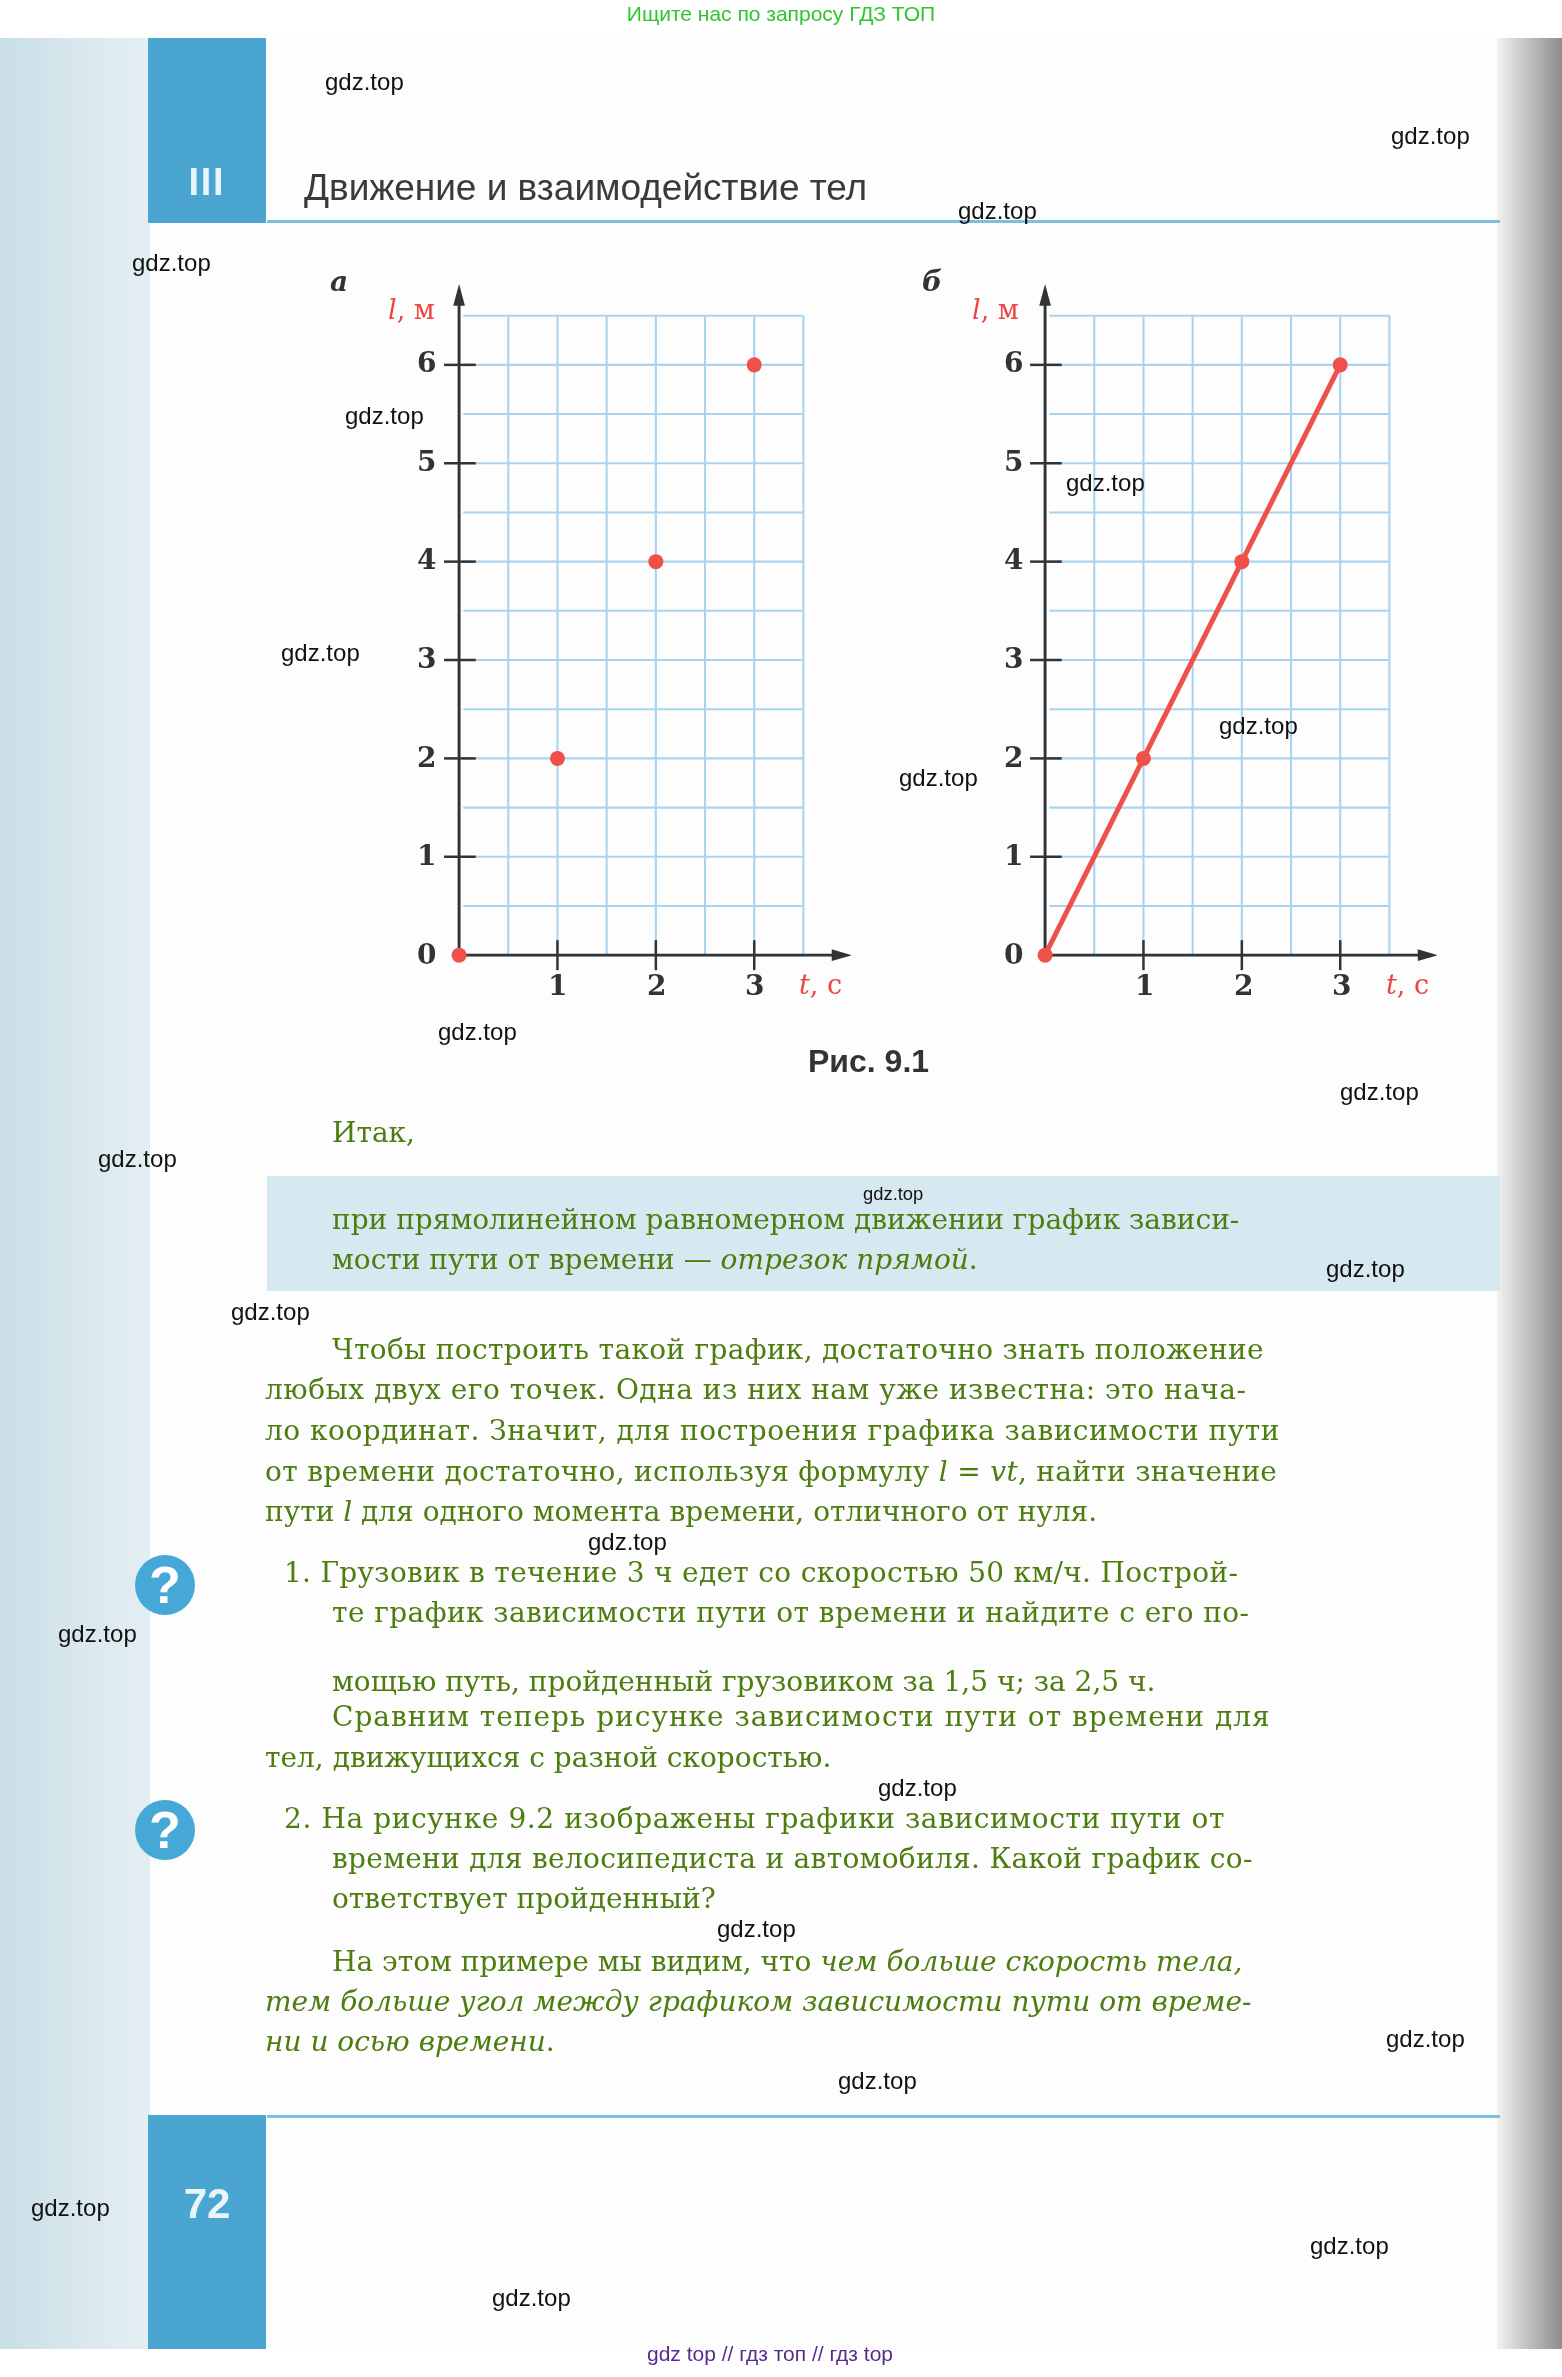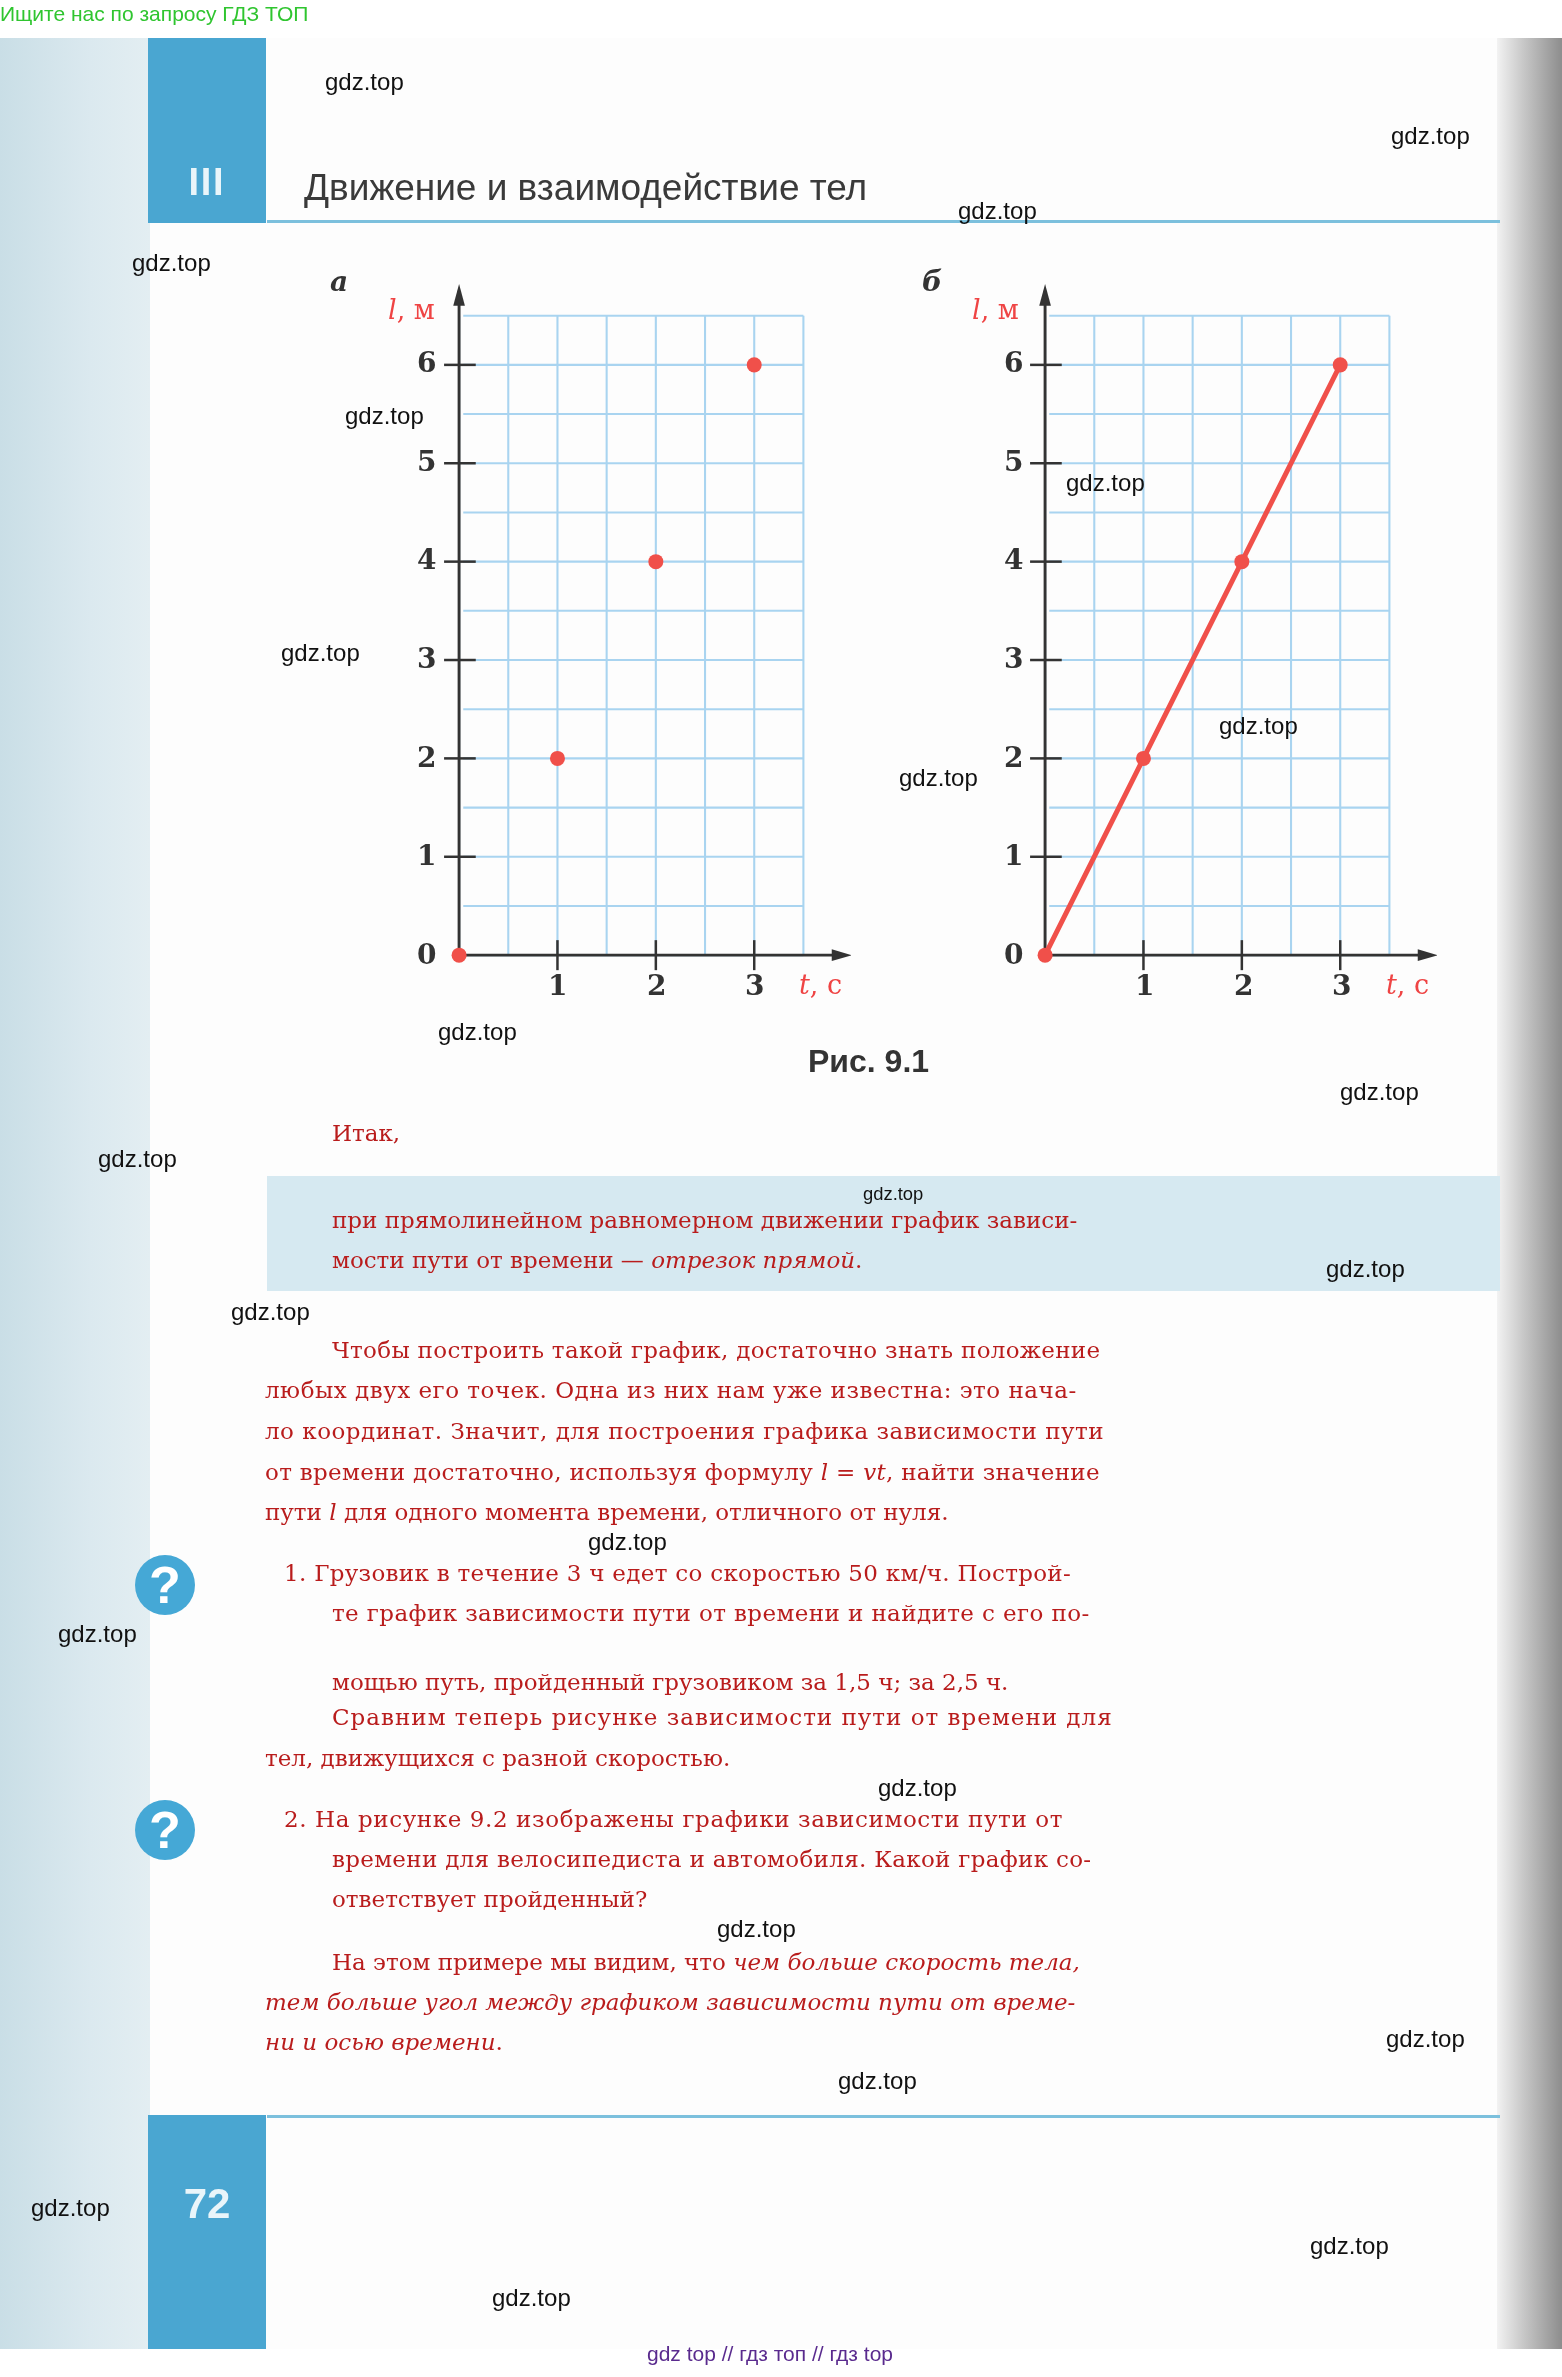--- a/index.html
+++ b/index.html
@@ -1,19 +1,19 @@
 <!DOCTYPE html>
 <html style="font-size:13.3px"><head>
 <meta charset="utf-8">
 <style>
   * { box-sizing: border-box; margin: 0; padding: 0; }
   html, body { width: 1562px; height: 2377px; background: #ffffff; overflow: hidden; }
   body { position: relative; font-family: "DejaVu Serif", serif; color: #2a2a2a; }
 
-  .top-banner { position: absolute; top: 1.7px; left: 0; width: 1562px; text-align: left;
+  .top-banner { position: absolute; top: 1.7px; left: 0; width: 1562px; text-align: center;
     font-family: "Liberation Sans", sans-serif; font-size: 21px; color: #2fc52f; }
   .bottom-banner { position: absolute; top: 2342px; left: 0; width: 1540px; text-align: center;
     font-family: "Liberation Sans", sans-serif; font-size: 21px; color: #5a2b8e; }
 
   .page { position: absolute; left: 0; top: 38px; width: 1562px; height: 2311px; background: #fdfdfd; }
   .left-margin { position: absolute; left: 0; top: 38px; width: 150px; height: 2311px;
     background: linear-gradient(90deg, #c9dee6 0%, #dbe9ef 60%, #e3eef2 100%); }
   .right-shadow { position: absolute; left: 1497px; top: 38px; width: 65px; height: 2311px;
     background: linear-gradient(90deg, #f2f2f2 0%, #c8c8c8 40%, #8d8d8d 100%); }
 
@@ -26,21 +26,21 @@
 
   .fig-label { position: absolute; font-style: italic; font-weight: bold; font-size: 28px; color: #333; }
   .axis-title { position: absolute; font-size: 27px; color: #ef4444; }
   .axis-title i { font-style: italic; }
   .tick-label { position: absolute; font-size: 28px; color: #333; font-weight: bold; }
   .chart-svg { position: absolute; }
 
   .caption { position: absolute; left: 808px; top: 1043px; font-family: "Liberation Sans", sans-serif;
     font-weight: bold; font-size: 32px; color: #333; }
 
-  .text { position: absolute; font-size: 23px; line-height: 40px; color: #b91c1c; white-space: nowrap; }
+  .text { position: absolute; font-size: 28px; line-height: 40px; color: #4d7c0f; white-space: nowrap; }
   .text i { font-style: italic; }
   .highlight-band { position: absolute; left: 267px; top: 1176px; width: 1233px; height: 115px; background: #d6e9f1; }
 
   .q-icon { position: absolute; width: 60px; height: 60px; border-radius: 50%; background: #45a8d6;
     color: #fff; font-family: "Liberation Sans", sans-serif; font-weight: bold; font-size: 52px;
     text-align: center; line-height: 60px; }
 
   .footer-rule { position: absolute; left: 267px; top: 2115px; width: 1233px; height: 3.3px; background: #7cc0dd; }
   .page-tab { position: absolute; left: 148px; top: 2115px; width: 118px; height: 234px; background: #4aa6d1; }
   .page-tab .num { position: absolute; left: 0; width: 118px; top: 65px; text-align: center;

